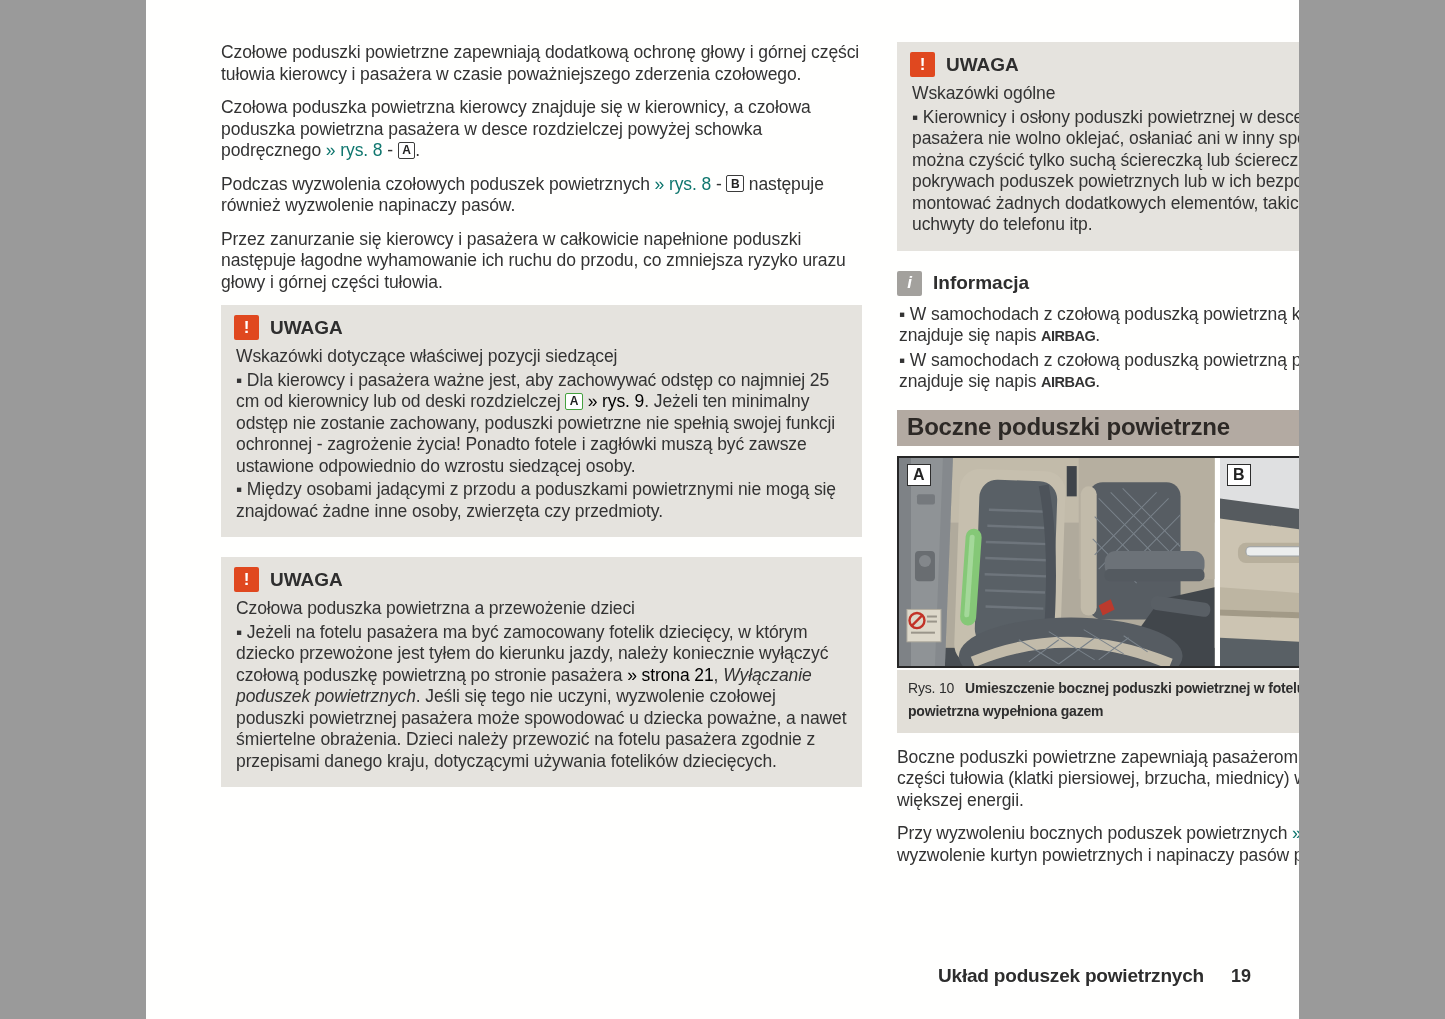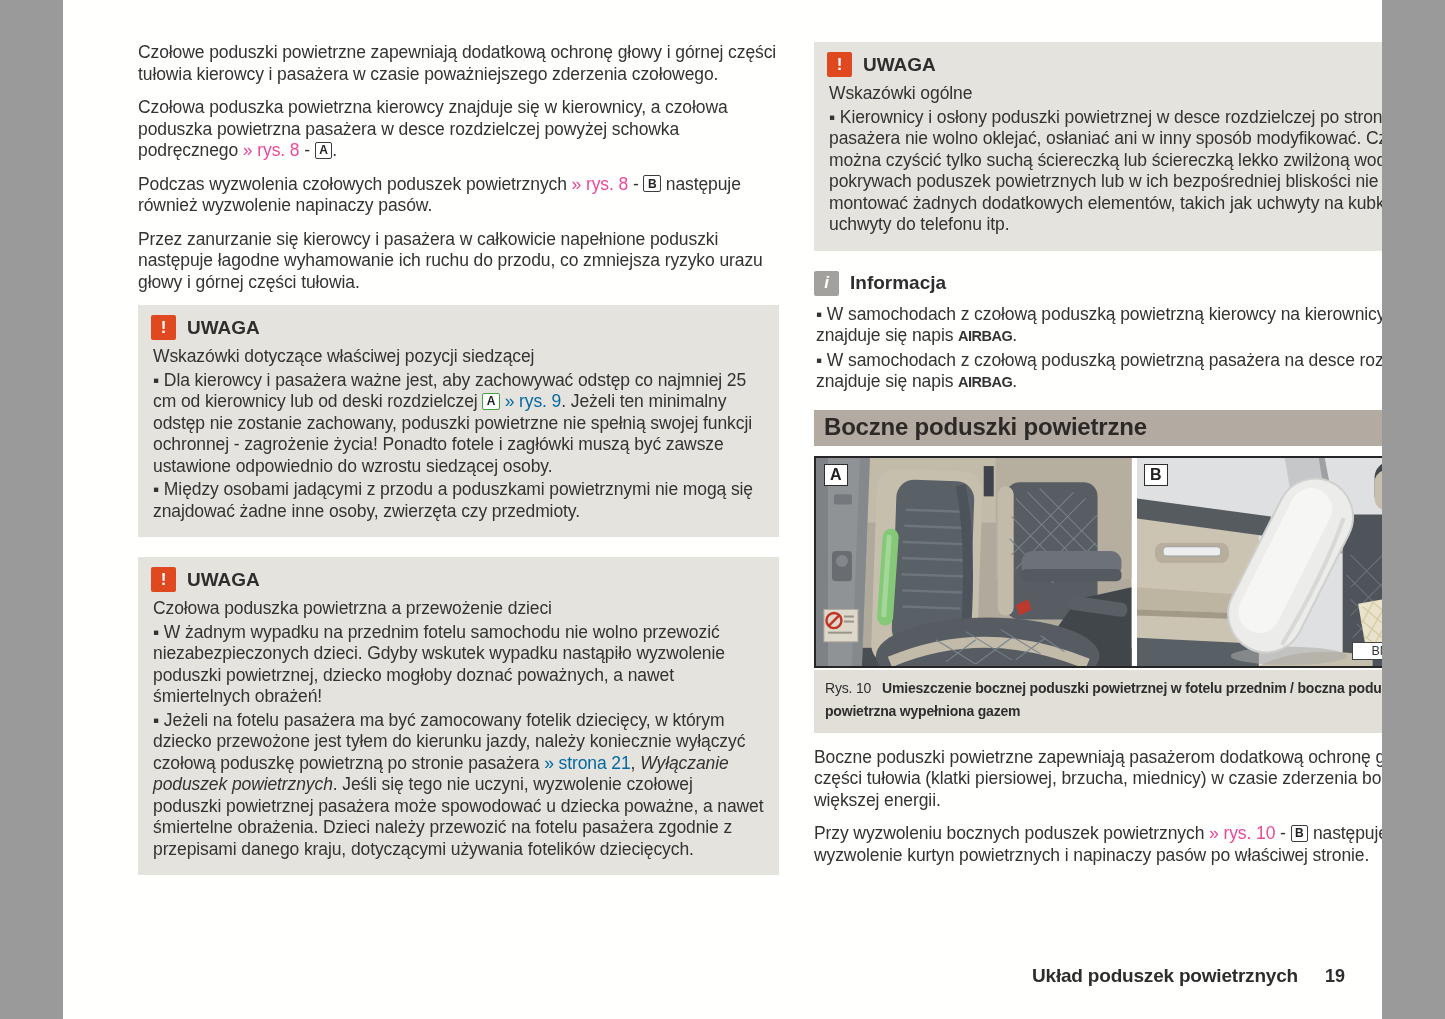--- a/index.html
+++ b/index.html
@@ -1,17 +1,17 @@
 <!DOCTYPE html>
 <html lang="pl"><head>
 <meta charset="utf-8">
 <style>
   html,body{margin:0;padding:0;background:#9a9a9a;}
   .page{
-    position:relative;width:1319px;height:1019px;margin:0 auto;
+    position:relative;width:1153px;height:1019px;margin:0 auto;
     background:#fffffe;color:#333;
     font-family:"Liberation Sans",sans-serif;
     overflow:hidden;
   }
   .col{position:absolute;top:42px;}
   .col-left{left:75px;width:641px;}
   .col-right{left:751px;width:640px;}
 
   p.para{font-size:17.5px;line-height:21.5px;letter-spacing:-0.1px;margin:0 0 12px;}
 
@@ -50,36 +50,36 @@
   .fig-code{
     position:absolute;right:6px;bottom:6px;background:#fff;border:1.2px solid #444;
     font-size:12.5px;line-height:16px;padding:0 18px;color:#333;
   }
   .fig-caption{
     background:#e2dfd8;padding:7px 11px 9px;margin-top:2px;
     font-size:14px;line-height:23.5px;color:#2e2e2e;letter-spacing:-0.2px;
   }
 
   
-  .run-g{color:#ec4899;}
-  .run-o{color:#0369a1;}
+  .run-g{color:#0f766e;}
+  .run-o{color:#000000;}
   .run-i{font-style:italic;}
   .run-b{font-weight:700;}
   .run-box,.run-boxg{
     display:inline-block;background:#fff;border:1.5px solid #3b3b3b;border-radius:2px;
     font-size:12px;font-weight:700;line-height:14px;padding:0.5px 3.5px;
     vertical-align:2px;color:#222;
   }
   .run-boxg{border-color:#44a13e;}
   .run-air{font-weight:700;font-size:0.83em;letter-spacing:-0.5px;}
   .run-capnum{font-weight:400;margin-right:11px;}
 
   .cont-arrow{position:absolute;left:1393px;top:898px;color:#a9a9a9;font-size:15px;}
 
-  .footer{position:absolute;right:37px;bottom:32px;display:flex;align-items:baseline;gap:27px;}
+  .footer{position:absolute;right:48px;bottom:32px;display:flex;align-items:baseline;gap:27px;}
   .footer-title{font-weight:700;font-size:19px;color:#2d2d2d;letter-spacing:-0.2px;}
   .footer-page{font-weight:700;font-size:18px;color:#2d2d2d;}
 </style>
 </head>
 <body>
 
 <div class="page">
 
   <div class="col col-left">
     <p class="para"><span>Czołowe poduszki powietrzne zapewniają dodatkową ochronę głowy i górnej części tułowia kierowcy i pasażera w czasie poważniejszego zderzenia czołowego.</span></p>
@@ -96,21 +96,20 @@
       <p class="note-line"><span>▪ Dla kierowcy i pasażera ważne jest, aby zachowywać odstęp co najmniej 25 cm od kierownicy lub od deski rozdzielczej </span><span class="run-boxg">A</span><span> </span><span class="run-o">» rys. 9</span><span>. Jeżeli ten minimalny odstęp nie zostanie zachowany, poduszki powietrzne nie spełnią swojej funkcji ochronnej - zagrożenie życia! Ponadto fotele i zagłówki muszą być zawsze ustawione odpowiednio do wzrostu siedzącej osoby.</span></p>
       <p class="note-line"><span>▪ Między osobami jadącymi z przodu a poduszkami powietrznymi nie mogą się znajdować żadne inne osoby, zwierzęta czy przedmioty.</span></p>
     </div>
 
     <div class="notebox">
       <div class="note-header">
         <span class="nb-icon warn">!</span>
         <span class="nb-title">UWAGA</span>
       </div>
       <p class="note-line"><span>Czołowa poduszka powietrzna a przewożenie dzieci</span></p>
-      <p class="note-line"><span>▪ W żadnym wypadku na przednim fotelu samochodu nie wolno przewozić niezabezpieczonych dzieci. Gdyby wskutek wypadku nastąpiło wyzwolenie poduszki powietrznej, dziecko mogłoby doznać poważnych, a nawet śmiertelnych obrażeń!</span></p>
       <p class="note-line"><span>▪ Jeżeli na fotelu pasażera ma być zamocowany fotelik dziecięcy, w którym dziecko przewożone jest tyłem do kierunku jazdy, należy koniecznie wyłączyć czołową poduszkę powietrzną po stronie pasażera </span><span class="run-o">» strona 21</span><span>, </span><span class="run-i">Wyłączanie poduszek powietrznych</span><span>. Jeśli się tego nie uczyni, wyzwolenie czołowej poduszki powietrznej pasażera może spowodować u dziecka poważne, a nawet śmiertelne obrażenia. Dzieci należy przewozić na fotelu pasażera zgodnie z przepisami danego kraju, dotyczącymi używania fotelików dziecięcych.</span></p>
     </div>
   </div>
 
   <div class="col col-right">
 
     <div class="notebox" style="margin-top:0;">
       <div class="note-header">
         <span class="nb-icon warn">!</span>
         <span class="nb-title">UWAGA</span>

